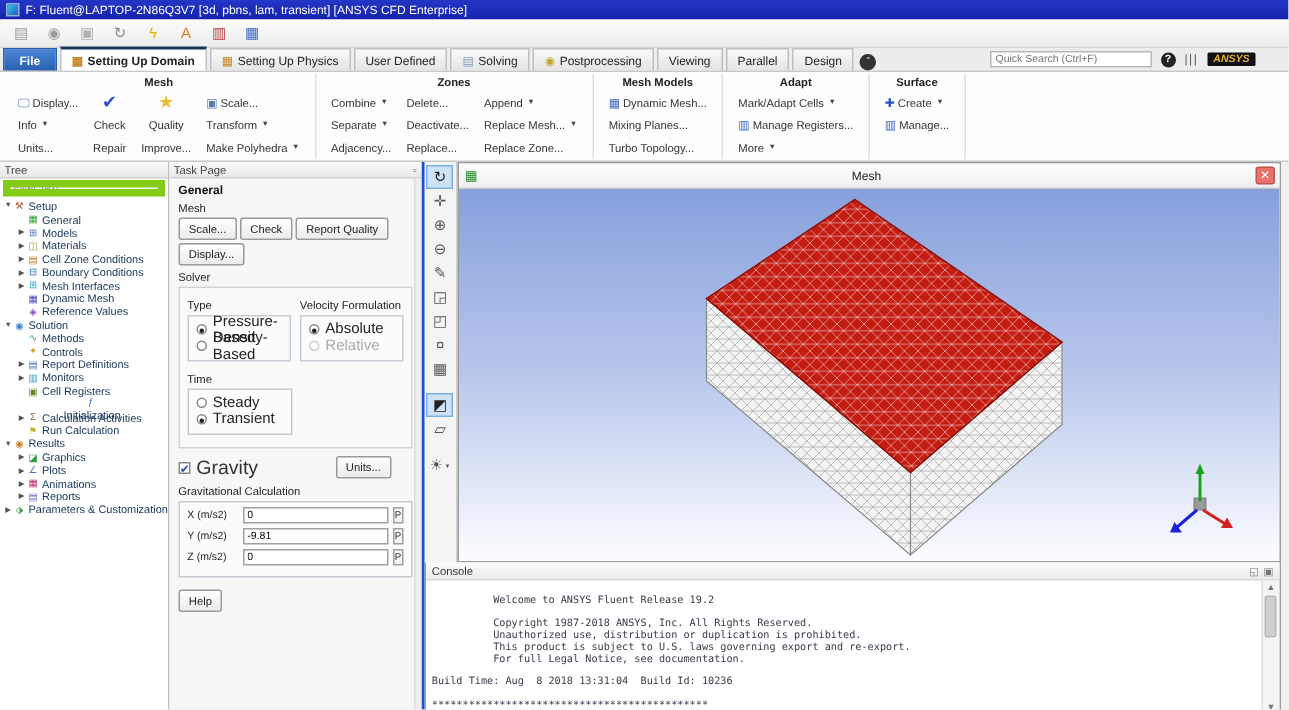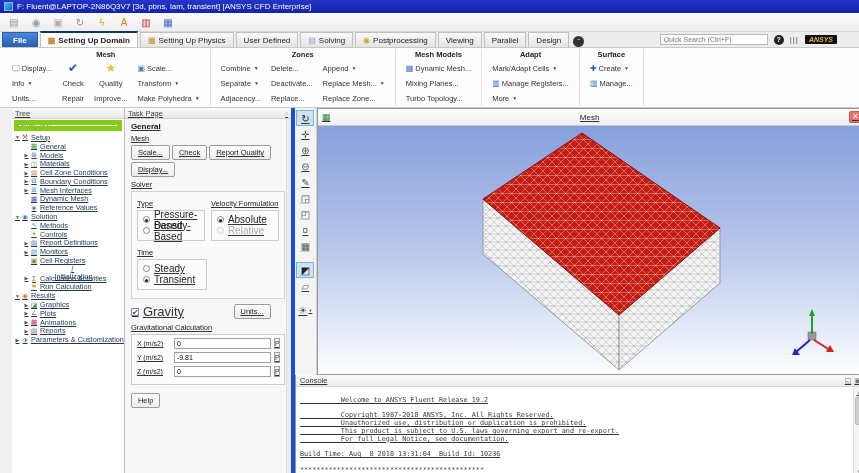--- a/index.html
+++ b/index.html
@@ -35,33 +35,33 @@
   .rib-title { text-align:center; font-weight:bold; font-size:7.5px; color:#222; height:12px; line-height:12px; }
   .rib-cols { display:flex; flex:1; gap:2px; }
   .rib-col { display:flex; flex-direction:column; justify-content:flex-start; }
   .rib-item { height:15px; line-height:15px; font-size:7.5px; color:#333; padding:0 4px; white-space:nowrap; display:flex; align-items:center; gap:2px; }
   .rib-item .ri-icon { font-size:8px; }
   .rib-item .ri-arrow { font-size:5px; color:#444; margin-left:1px; }
   .rib-bigicon { height:15px; text-align:center; font-size:12px; line-height:14px; }
   .rib-col.big .rib-item { justify-content:center; }
 
   
-  .main { position:absolute; top:108px; left:12px; width:743px; height:365px; display:flex;text-decoration:underline; }
+  .main { position:absolute; top:108px; left:0; width:743px; height:365px; display:flex; }
 
   
   .tree-panel { width:118px; background:#fff; border-right:1px solid #c0c0c0; display:flex; flex-direction:column; }
   .panel-header { height:11px; line-height:11px; background:linear-gradient(#fafafa,#e8e8e8); border-bottom:1px solid #d0d0d0; font-size:7.5px; color:#444; padding:0 3px; display:flex; justify-content:space-between; align-items:center;}
   .filter { height:11px; border:5px solid #84cc16; margin:1px 2px; font-size:7px; padding:0 2px; color:#999; font-family:"Liberation Sans",sans-serif; }
   .tree-list { flex:1; overflow:hidden; padding-top:1px; }
   .tree-row { height:8.8px; display:flex; align-items:center; white-space:nowrap; font-size:7.3px; color:#16365c; }
   .tree-row .arr { width:7px; font-size:5px; color:#555; text-align:center; flex:none;}
   .tree-row .ticn { width:8px; font-size:6.5px; text-align:center; margin-right:2px; flex:none;}
 
   
-  .task-panel { width:170px; background:#f7f7f7; border-right:4px solid #1d4ed8; display:flex; flex-direction:column; position:relative;}
+  .task-panel { width:170px; background:#f7f7f7; border-right:2px solid #1d4ed8; display:flex; flex-direction:column; position:relative;}
   .task-body { flex:1; padding:3px 6px 0 6px; overflow:hidden; }
   .tp-section { font-weight:bold; font-size:8px; color:#111; margin-bottom:3px; }
   .tp-label { font-size:7.5px; color:#222; margin:3px 0 2px 0; }
   .btnrow { display:flex; flex-wrap:wrap; gap:2px; width:152px;}
   .tbtn { background:linear-gradient(#fefefe,#ececec); border:1px solid #9a9a9a; border-radius:2px; font-size:7.5px; padding:2px 6px; color:#222; white-space:nowrap;}
   .groupbox { border:1px solid #c4ccd4; background:#fcfcfc; padding:3px 5px 4px 5px; margin-bottom:4px; }
   .solver-outer { border:1px solid #d0d4d8; padding:4px 5px; background:#fafafa; margin-bottom:5px;}
   .solver-cols { display:flex; gap:6px; }
   .radio-row { display:flex; align-items:center; gap:4px; height:11px; font-size:10px; color:#222;}
   .radio-row.dis { color:#aaa; }

